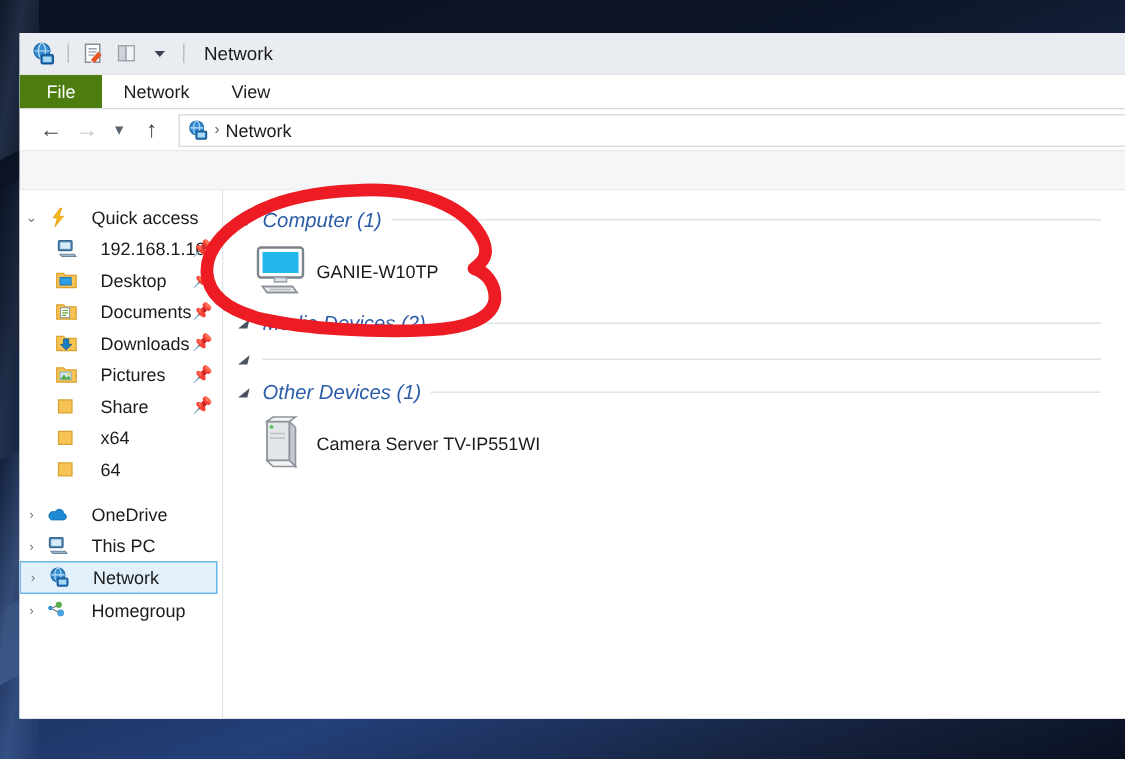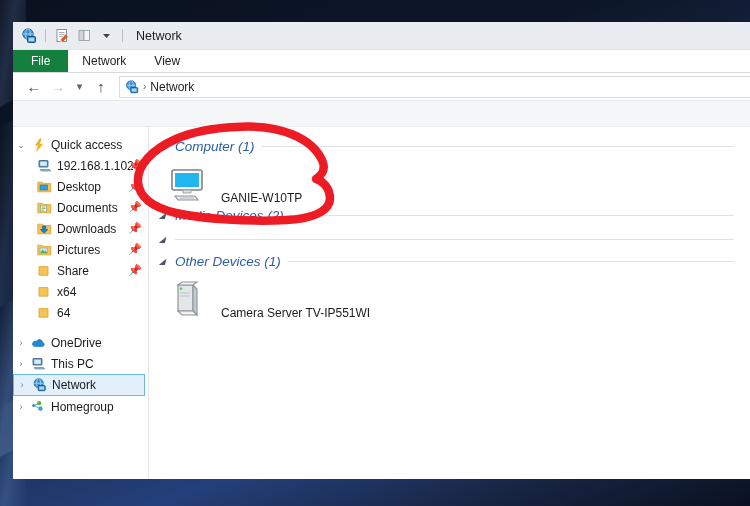--- a/index.html
+++ b/index.html
@@ -73,21 +73,21 @@
     border-bottom: 1px solid #d6dae0;
   }
   .tab {
     display: flex; align-items: center;
     padding: 0 14px;
     font-size: 12px;
     color: #1d1d1d;
     white-space: nowrap;
   }
   .tab.file {
-    background: #15803d;
+    background: #4d7c0f;
     color: #ffffff;
     padding: 0 18px;
     font-size: 12px;
   }
 
   
   #addressbar {
     height: 28px;
     background: #ffffff;
     display: flex;
@@ -158,21 +158,21 @@
     text-align: center;
     font-size: 9px;
     color: #6f7682;
     flex-shrink: 0;
   }
   .nav-row .ico {
     width: 19px;
     display: flex; align-items: center; justify-content: center;
     flex-shrink: 0;
   }
-  .nav-row .lbl { margin-left: 3px; }
+  .nav-row .lbl { margin-left: 13px; }
   .nav-row .pin {
     position: absolute;
     right: 6px;
     color: #9aa1ab;
     font-size: 11px;
   }
   .nav-row.indent .chev { width: 22px; }
   .nav-row.selected {
     background: #e2f0fb;
     border: 1px solid #69b7e8;
@@ -215,22 +215,21 @@
   }
   .items {
     display: flex;
     flex-wrap: wrap;
     padding-left: 10px;
   }
   .item {
     width: 240px;
     height: 48px;
     display: flex;
-    align-items: flex-end;
-    gap: 10px;
+    align-items: center;
   }
   .item .iname {
     font-size: 12px;
     color: #1b1b1b;
     white-space: nowrap;
   }
   .group-block { margin-bottom: 4px; }
   .group-block.g-computer { margin-bottom: 1px; }
 
   

